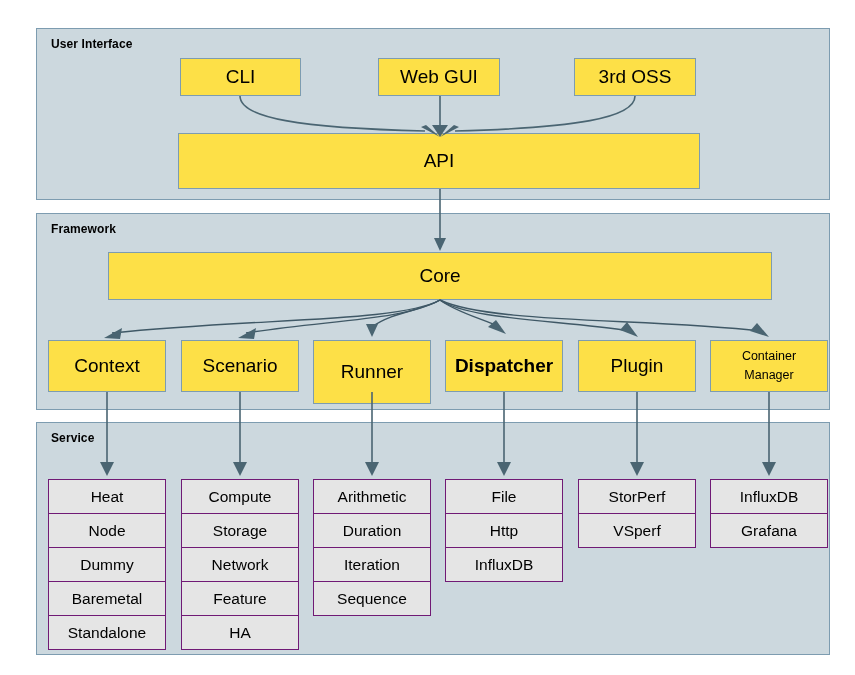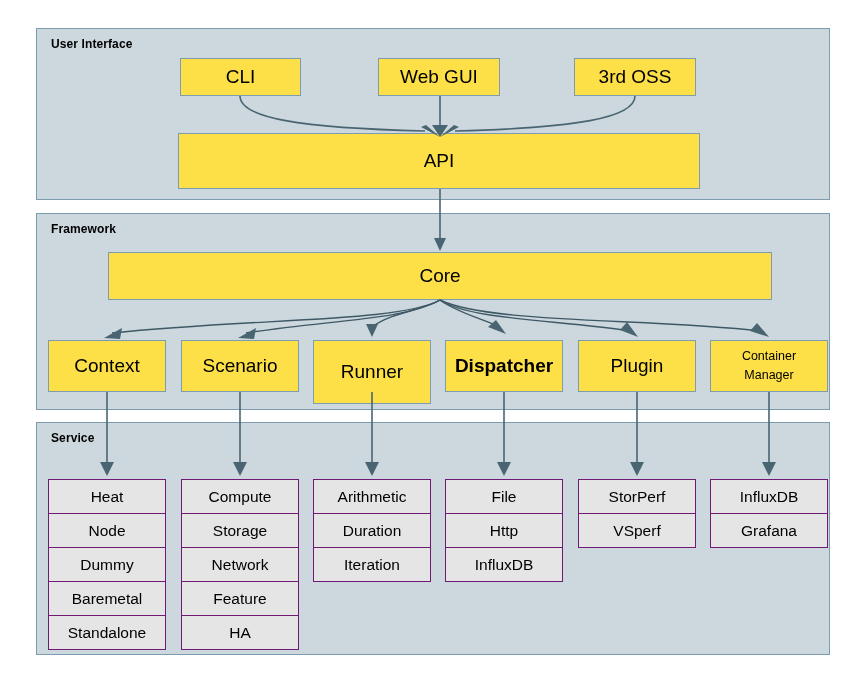--- a/index.html
+++ b/index.html
@@ -177,20 +177,21 @@
       <div class="svc-item">Compute</div>
       <div class="svc-item">Storage</div>
       <div class="svc-item">Network</div>
       <div class="svc-item">Feature</div>
       <div class="svc-item">HA</div>
     </div>
   <div class="svc-stack" style="left:313px; top:479px; width:118px;">
       <div class="svc-item">Arithmetic</div>
       <div class="svc-item">Duration</div>
       <div class="svc-item">Iteration</div>
+      <div class="svc-item">Sequence</div>
     </div>
   <div class="svc-stack" style="left:445px; top:479px; width:118px;border-radius:19px;">
       <div class="svc-item">File</div>
       <div class="svc-item">Http</div>
       <div class="svc-item">InfluxDB</div>
     </div>
   <div class="svc-stack" style="left:578px; top:479px; width:118px;">
       <div class="svc-item">StorPerf</div>
       <div class="svc-item">VSperf</div>
     </div>

